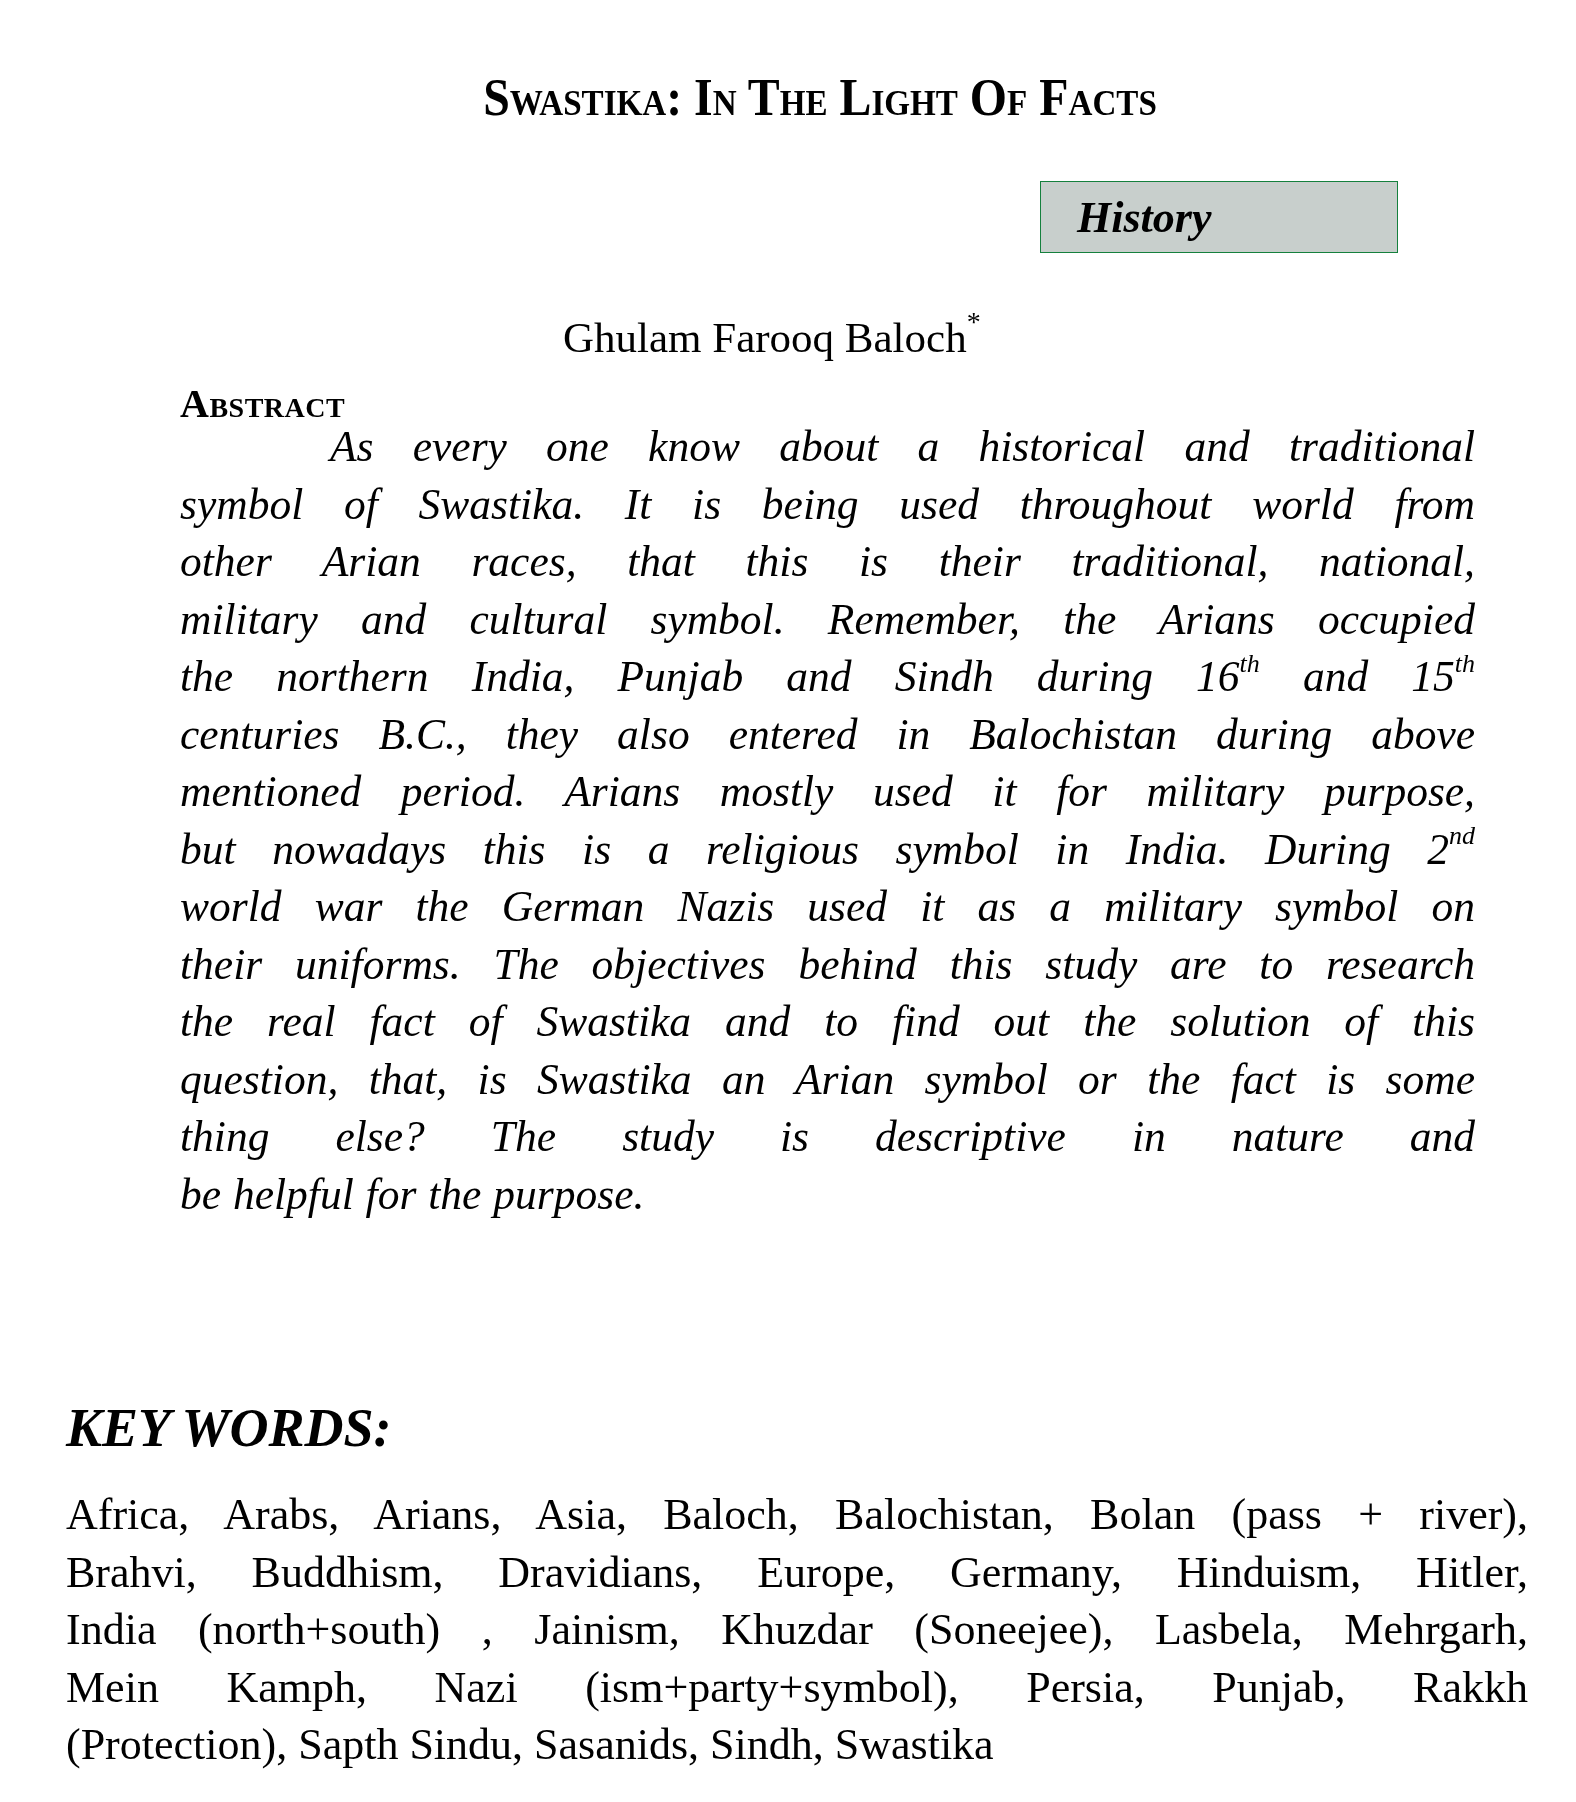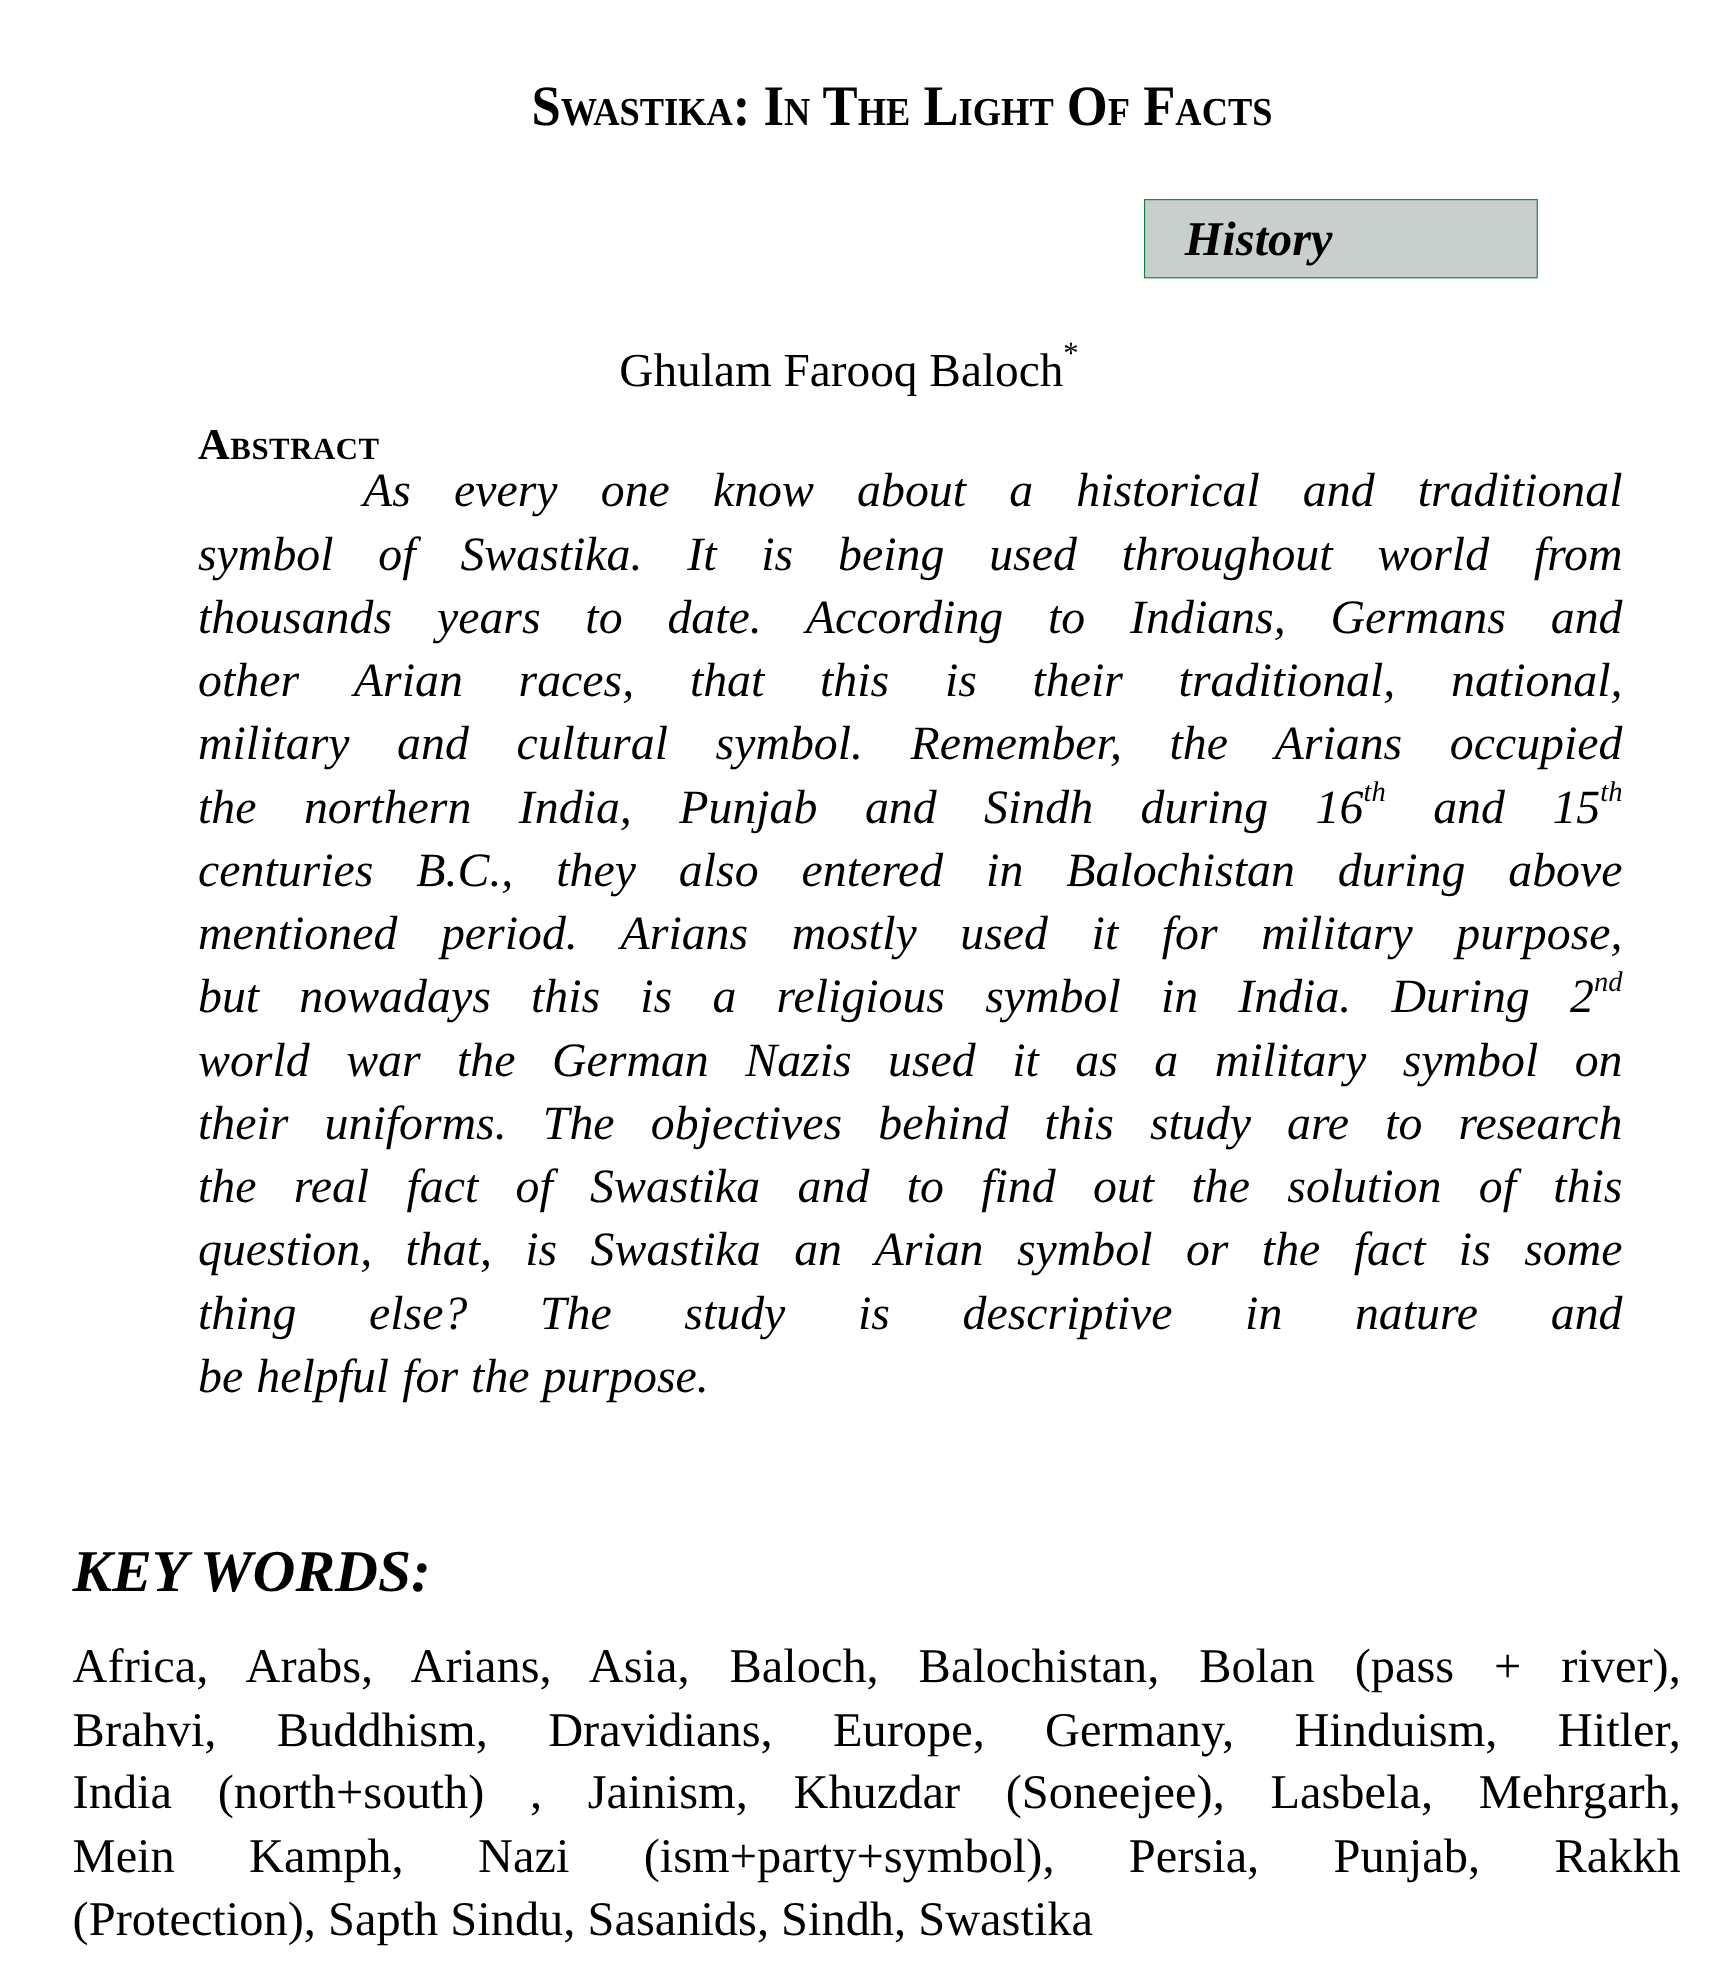--- a/index.html
+++ b/index.html
@@ -132,21 +132,20 @@
 
 <div class="author">
   <span>Ghulam Farooq Baloch</span><sup>*</sup>
 </div>
 
 <div class="abstract-heading">Abstract</div>
 
 <div class="abstract-body" id="abstract-body">
     <span class="line first">As every one know about a historical and traditional</span>
     <span class="line">symbol of Swastika. It is being used throughout world from</span>
-    <span class="line">thousands years to date. According to Indians, Germans and</span>
     <span class="line">other Arian races, that this is their traditional, national,</span>
     <span class="line">military and cultural symbol. Remember, the Arians occupied</span>
     <span class="line"><span>the northern India, Punjab and Sindh during 16</span><sup>th</sup><span> and 15</span><sup>th</sup></span>
     <span class="line">centuries B.C., they also entered in Balochistan during above</span>
     <span class="line">mentioned period. Arians mostly used it for military purpose,</span>
     <span class="line"><span>but nowadays this is a religious symbol in India. During 2</span><sup>nd</sup></span>
     <span class="line">world war the German Nazis used it as a military symbol on</span>
     <span class="line">their uniforms. The objectives behind this study are to research</span>
     <span class="line">the real fact of Swastika and to find out the solution of this</span>
     <span class="line">question, that, is Swastika an Arian symbol or the fact is some</span>

